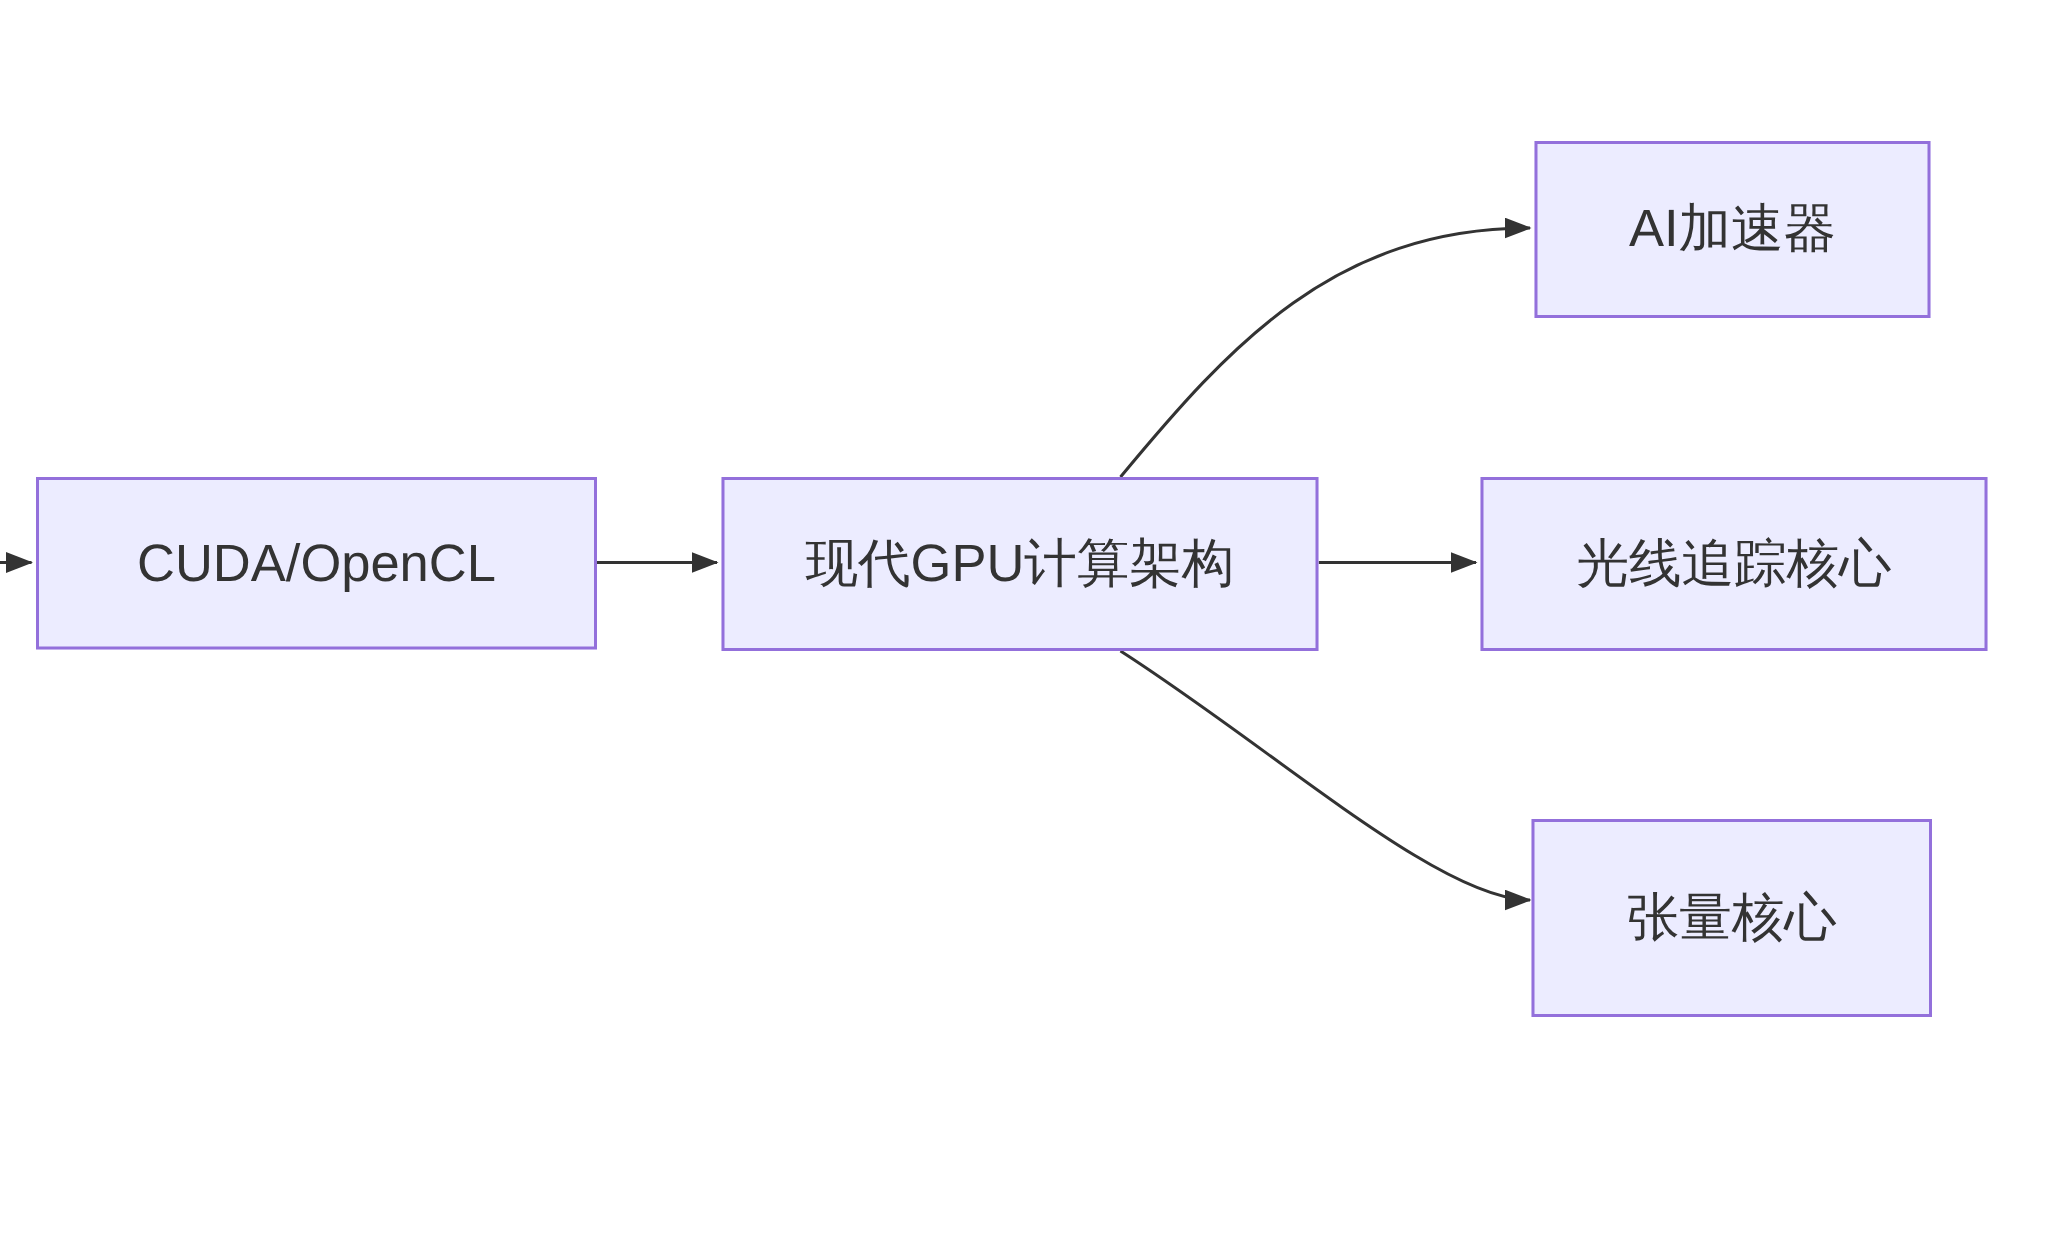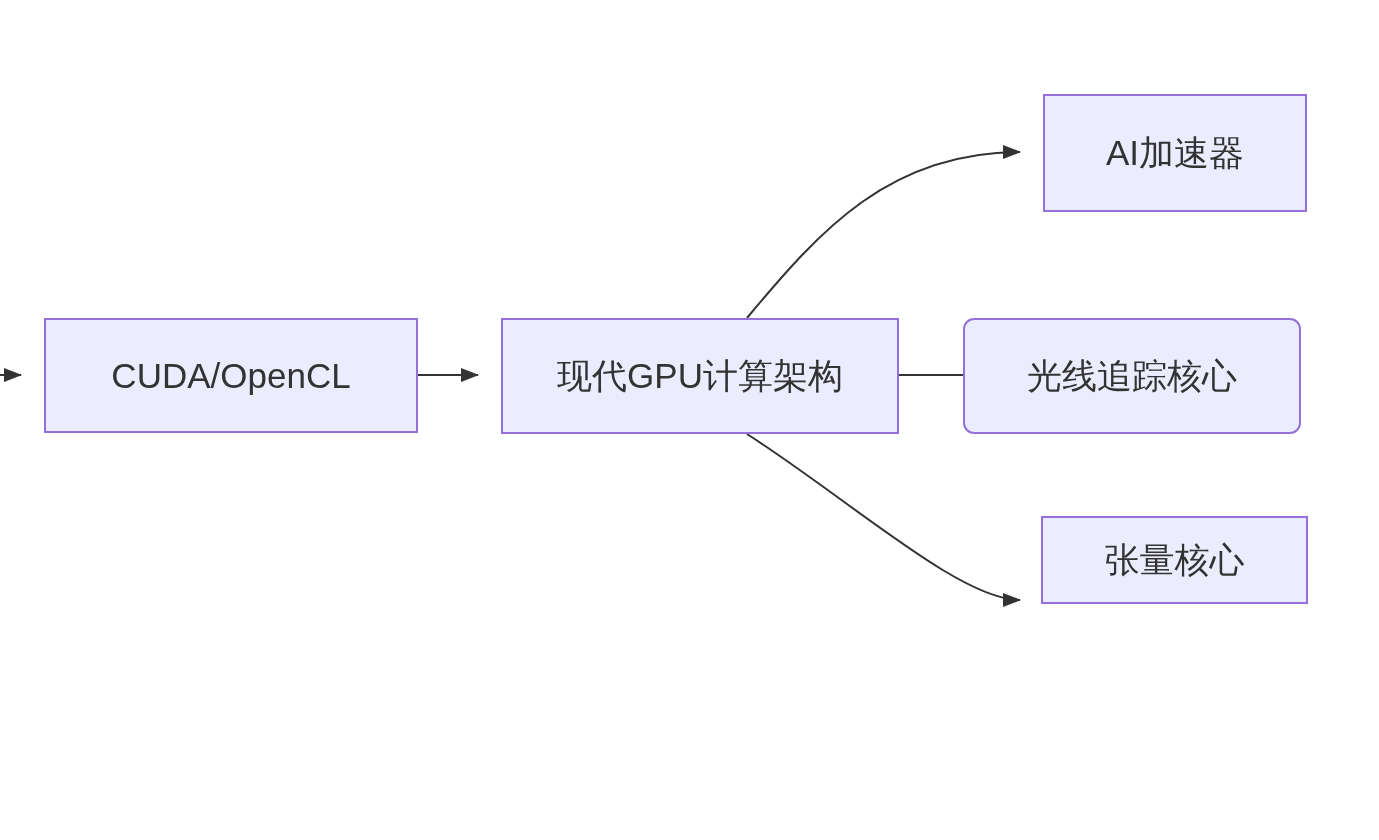--- a/index.html
+++ b/index.html
@@ -27,27 +27,26 @@
     background: #ECECFF;
     border: 2px solid #9370DB;
     display: flex;
     align-items: center;
     justify-content: center;
     color: #333333;
     font-size: 35px;
     line-height: 1.2;
     white-space: nowrap;
     text-align: center;
-    margin-left: 20px;
   }
   .node-cuda   { left: 24px;   top: 318px; width: 374px; height: 115px; }
   .node-gpu    { left: 481px;  top: 318px; width: 398px; height: 116px; }
   .node-ai     { left: 1023px; top: 94px;  width: 264px; height: 118px; }
-  .node-ray    { left: 943px;  top: 318px; width: 338px; height: 116px; border-radius: 11px; }
-  .node-tensor { left: 1021px; top: 516px; width: 267px; height: 88px; }
+  .node-ray    { left: 987px;  top: 318px; width: 338px; height: 116px; }
+  .node-tensor { left: 1021px; top: 546px; width: 267px; height: 132px; }
 </style>
 </head>
 <body>
 
 <div class="canvas">
 
   <svg class="edge-layer" viewBox="0 0 1379 840" xmlns="http://www.w3.org/2000/svg">
     <defs>
       <marker id="arrowhead" viewBox="0 0 18 14" refX="17" refY="7" markerWidth="18" markerHeight="14" markerUnits="userSpaceOnUse" orient="auto">
         <path d="M0,0 L18,7 L0,14 Z" fill="#333333"></path>

